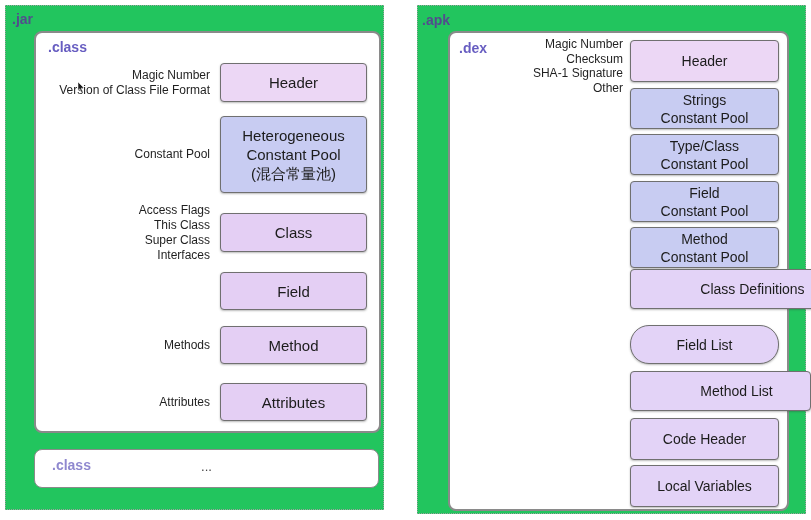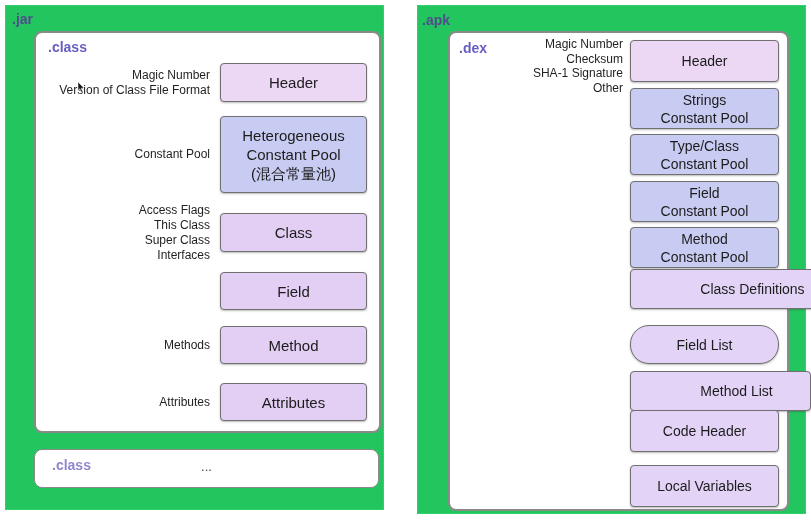--- a/index.html
+++ b/index.html
@@ -136,21 +136,21 @@
     color: #1c1c1c;
   }
   #dbox-0 { top: 7px;   height: 40px; }
   #dbox-1 { top: 55px;  height: 39px; }
   #dbox-2 { top: 101px; height: 39px; }
   #dbox-3 { top: 148px; height: 39px; }
   #dbox-4 { top: 194px; height: 39px; }
   #dbox-5 { top: 236px; height: 38px; padding-left: 48px; }
   #dbox-6 { top: 292px; height: 37px; border-radius: 19px; }
   #dbox-7 { top: 338px; height: 38px; padding-left: 32px; }
-  #dbox-8 { top: 377px; height: 40px; align-items: center; }
+  #dbox-8 { top: 385px; height: 40px; align-items: center; }
   #dbox-9 { top: 432px; height: 40px; }
 
   #mouse-cursor {
     position: absolute;
     left: 71px; top: 76px;
     width: 8px; height: 11px;
     pointer-events: none;
   }
 </style>
 </head>

